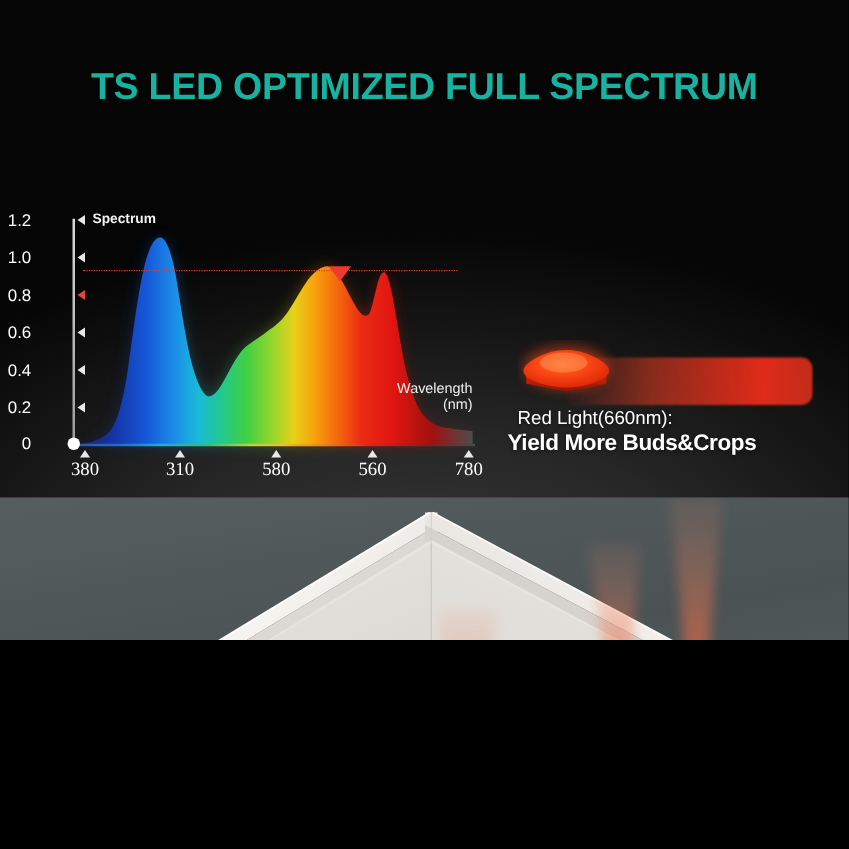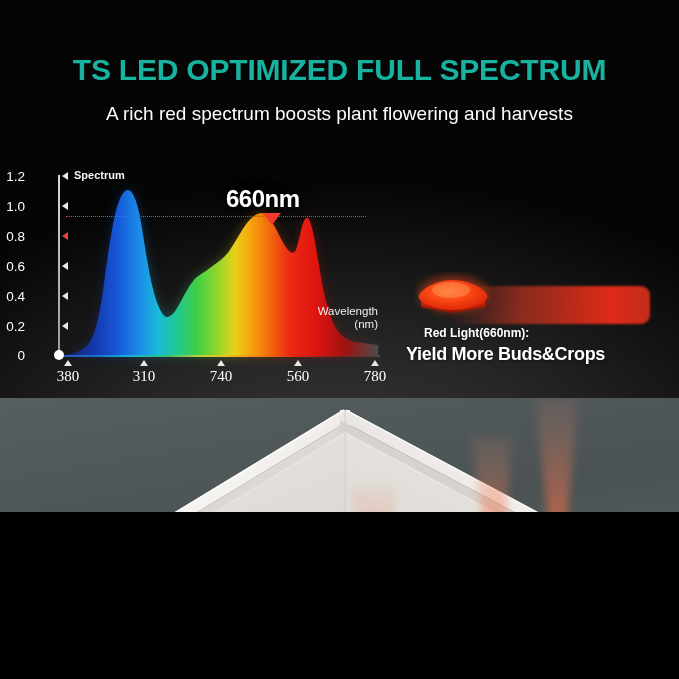--- a/index.html
+++ b/index.html
@@ -92,22 +92,22 @@
   .callout-band{
     position:absolute;left:50px;top:18px;width:200px;height:38px;
     border-radius:9px;
     background:linear-gradient(90deg,rgba(226,60,35,0) 0%,rgba(226,60,35,.55) 35%,rgba(235,45,25,.95) 80%,rgba(226,50,30,.85) 100%);
     filter:blur(1px);
   }
   .led-chip{
     position:absolute;left:14px;top:4px;width:78px;height:52px;
   }
   .callout-line1{
-    position:absolute;left:24px;top:58px;font-size:12px;color:#fff;
-    font-weight:700;white-space:nowrap;
+    position:absolute;left:14px;top:58px;font-size:15px;color:#fff;
+    font-weight:400;white-space:nowrap;
     text-shadow:0 1px 3px rgba(0,0,0,.5);
   }
   .callout-line2{
     position:absolute;left:6px;top:76px;font-size:18px;color:#fff;
     font-weight:bold;white-space:nowrap;letter-spacing:-0.3px;
     text-shadow:0 1px 3px rgba(0,0,0,.5);
   }
 
   
   .bottom-section{
@@ -118,21 +118,20 @@
   .photo-svg{position:absolute;left:0;top:0;width:679px;height:281px;}
 </style>
 </head>
 <body>
 
 <div id="stage">
 
   <div class="top-section">
 
     <div class="headline">TS LED OPTIMIZED FULL SPECTRUM</div>
-    <div class="subhead">A rich red spectrum boosts plant flowering and harvests</div>
 
     <div class="chart-wrap">
 
       <svg class="curve-svg" viewBox="0 0 350 215" preserveAspectRatio="none">
         <defs>
           <linearGradient id="specGrad" x1="0" y1="0" x2="1" y2="0">
             <stop offset="0.00" stop-color="#13215e"></stop>
             <stop offset="0.10" stop-color="#1535a8"></stop>
             <stop offset="0.18" stop-color="#1558d8"></stop>
             <stop offset="0.25" stop-color="#1b8ce8"></stop>
@@ -202,33 +201,32 @@
       <div class="y-label" style="top:190px;">0</div>
 
       <div class="xtick" style="left:38px"></div>
       <div class="xtick" style="left:114px"></div>
       <div class="xtick" style="left:191px"></div>
       <div class="xtick" style="left:268px"></div>
       <div class="xtick" style="left:345px"></div>
 
       <div class="xlabel" style="left:38px">380</div>
       <div class="xlabel" style="left:114px">310</div>
-      <div class="xlabel" style="left:191px">740</div>
+      <div class="xlabel" style="left:191px">580</div>
       <div class="xlabel" style="left:268px">560</div>
       <div class="xlabel" style="left:345px">780</div>
 
       <div class="spectrum-tag">Spectrum</div>
       <div class="wl-label">
         <div>Wavelength</div>
         <div>(nm)</div>
       </div>
 
       <div class="dashed-08"></div>
 
-      <div class="nm-badge">660nm</div>
       <div class="nm-arrow"></div>
     </div>
 
     <div class="callout">
       <div class="callout-band"></div>
       <svg class="led-chip" viewBox="0 0 78 52">
         <defs>
           <radialGradient id="chipTop" cx="45%" cy="38%" r="62%">
             <stop offset="0%" stop-color="#ff7b3a"></stop>
             <stop offset="45%" stop-color="#fb4a16"></stop>

